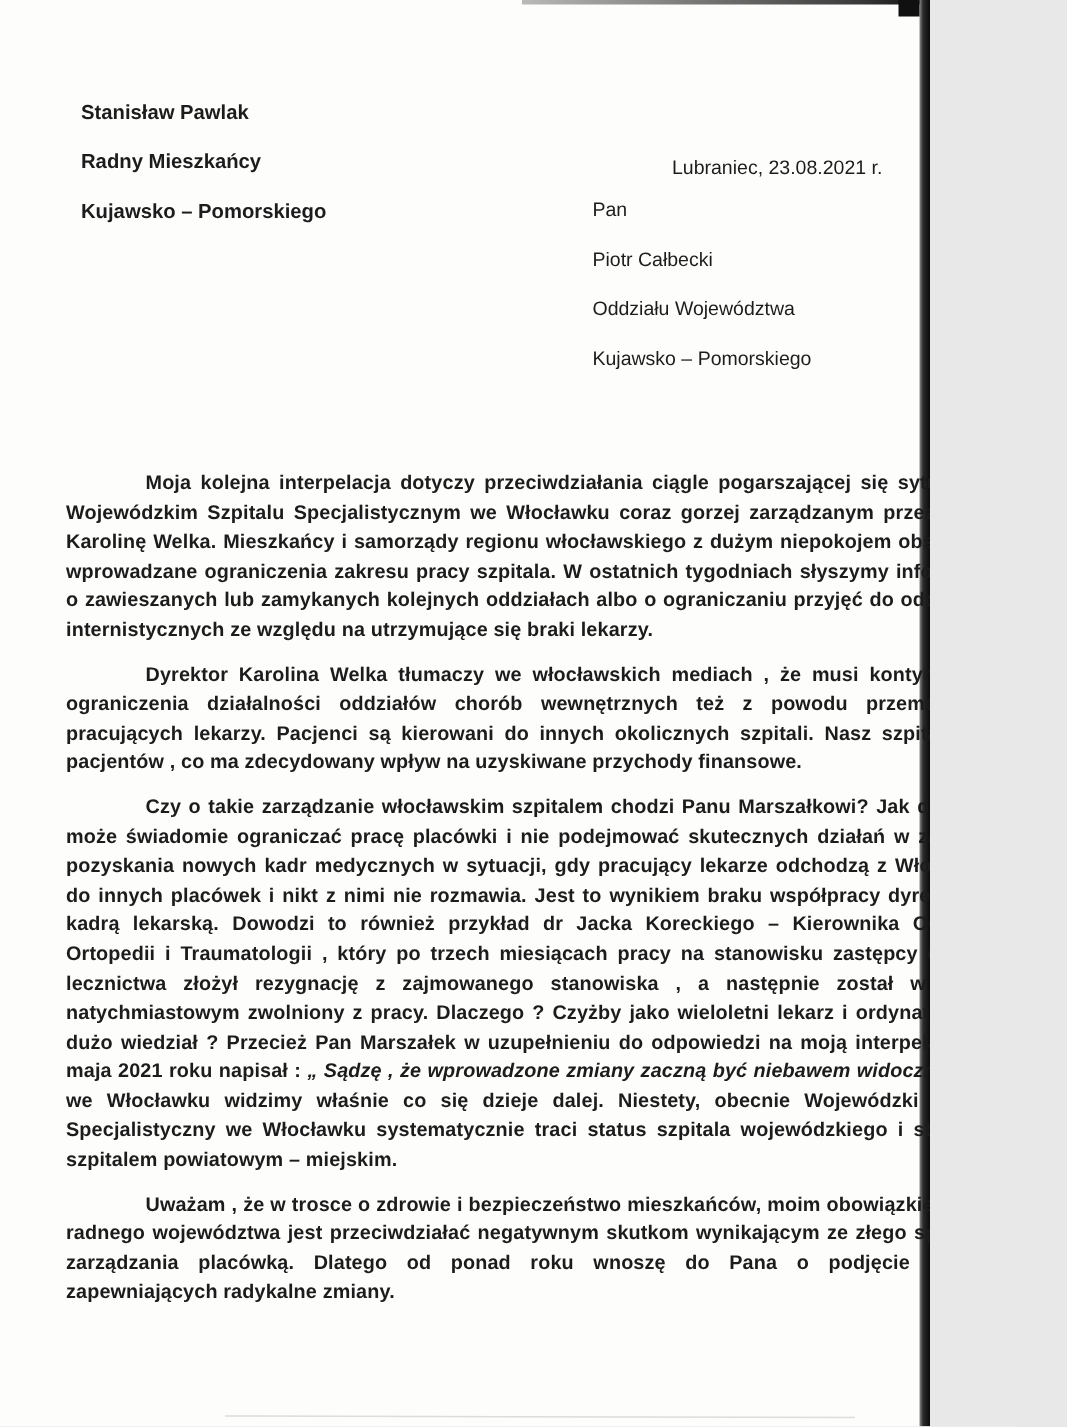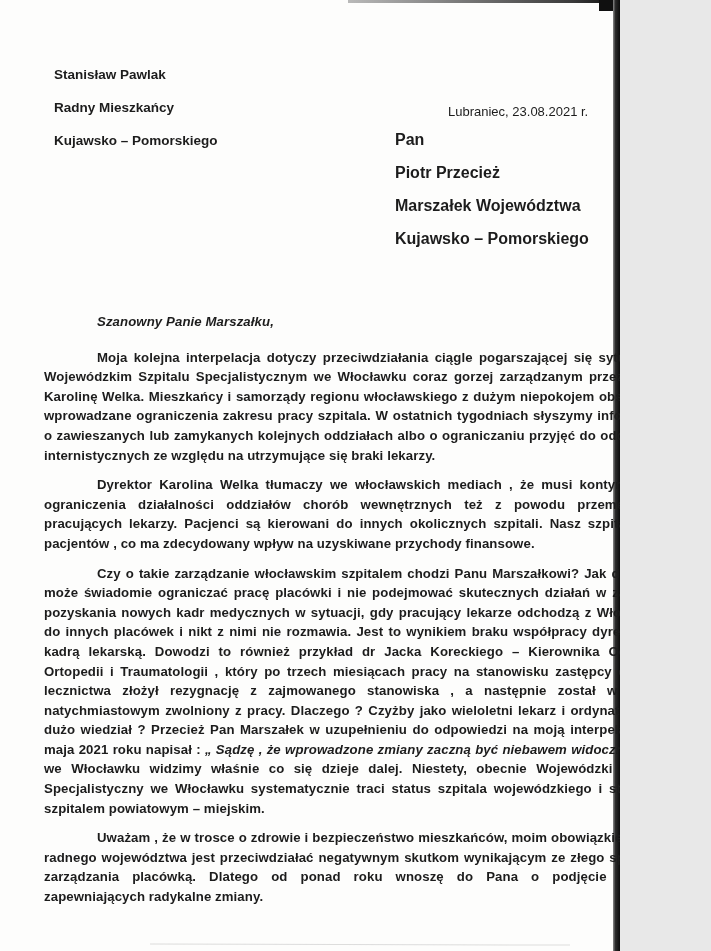--- a/index.html
+++ b/index.html
@@ -53,22 +53,22 @@
   .dateline {
     position: absolute;
     left: 448px; top: 68px;
     font-size: 13px;
     font-weight: 400;
     margin-top: 36px;
   }
   .recipient-block {
     position: absolute;
     left: 395px; top: 133px;
-    font-size: 16px;
-    font-weight: 700;
+    font-size: 13px;
+    font-weight: 400;
   }
   .recipient-block p { margin: 0 0 19px 0; line-height: 14px; }
   
   .letter-body {
     position: absolute;
     left: 44px; top: 312px;
     width: 633px;
     font-size: 13.2px;
     font-weight: 700;
     line-height: 19.6px;
@@ -101,27 +101,26 @@
   <div class="sender-block">
     <p>Stanisław Pawlak</p>
     <p>Radny Mieszkańcy</p>
     <p>Kujawsko – Pomorskiego</p>
   </div>
 
   <div class="dateline">Lubraniec, 23.08.2021 r.</div>
 
   <div class="recipient-block">
     <p>Pan</p>
-    <p>Piotr Przecież</p>
-    <p>Marszałek Województwa</p>
+    <p>Piotr Całbecki</p>
+    <p>Oddziału Województwa</p>
     <p>Kujawsko – Pomorskiego</p>
   </div>
 
   <div class="letter-body">
-    <p class="salutation">Szanowny Panie Marszałku,</p>
 
     <p class="para">Moja kolejna interpelacja dotyczy przeciwdziałania ciągle pogarszającej się sytuacji w Wojewódzkim Szpitalu Specjalistycznym we Włocławku coraz gorzej zarządzanym przez Panią Karolinę Welka. Mieszkańcy i samorządy regionu włocławskiego z dużym niepokojem obserwują wprowadzane ograniczenia zakresu pracy szpitala. W ostatnich tygodniach słyszymy informacje o zawieszanych lub zamykanych kolejnych oddziałach albo o ograniczaniu przyjęć do oddziałów internistycznych ze względu na utrzymujące się braki lekarzy.</p>
 
     <p class="para">Dyrektor Karolina Welka tłumaczy we włocławskich mediach , że musi kontynuować ograniczenia działalności oddziałów chorób wewnętrznych też z powodu przemęczenia pracujących lekarzy. Pacjenci są kierowani do innych okolicznych szpitali. Nasz szpital traci pacjentów , co ma zdecydowany wpływ na uzyskiwane przychody finansowe.</p>
 
     <p class="para">
       <span>Czy o takie zarządzanie włocławskim szpitalem chodzi Panu Marszałkowi? Jak dyrektor może świadomie ograniczać pracę placówki i nie podejmować skutecznych działań w zakresie pozyskania nowych kadr medycznych w sytuacji, gdy pracujący lekarze odchodzą z Włocławka do innych placówek i nikt z nimi nie rozmawia. Jest to wynikiem braku współpracy dyrektora z kadrą lekarską. Dowodzi to również przykład dr Jacka Koreckiego – Kierownika Oddziału Ortopedii i Traumatologii , który po trzech miesiącach pracy na stanowisku zastępcy dyr ds. lecznictwa złożył rezygnację z zajmowanego stanowiska , a następnie został w trybie natychmiastowym zwolniony z pracy. Dlaczego ? Czyżby jako wieloletni lekarz i ordynator zbyt dużo wiedział ? Przecież Pan Marszałek w uzupełnieniu do odpowiedzi na moją interpelację 10 maja 2021 roku napisał :</span>
       <span class="quote-italic">„ Sądzę , że wprowadzone zmiany zaczną być niebawem widoczne ”</span>
       <span>My we Włocławku widzimy właśnie co się dzieje dalej. Niestety, obecnie Wojewódzki Szpital Specjalistyczny we Włocławku systematycznie traci status szpitala wojewódzkiego i staje się szpitalem powiatowym – miejskim.</span>
     </p>

